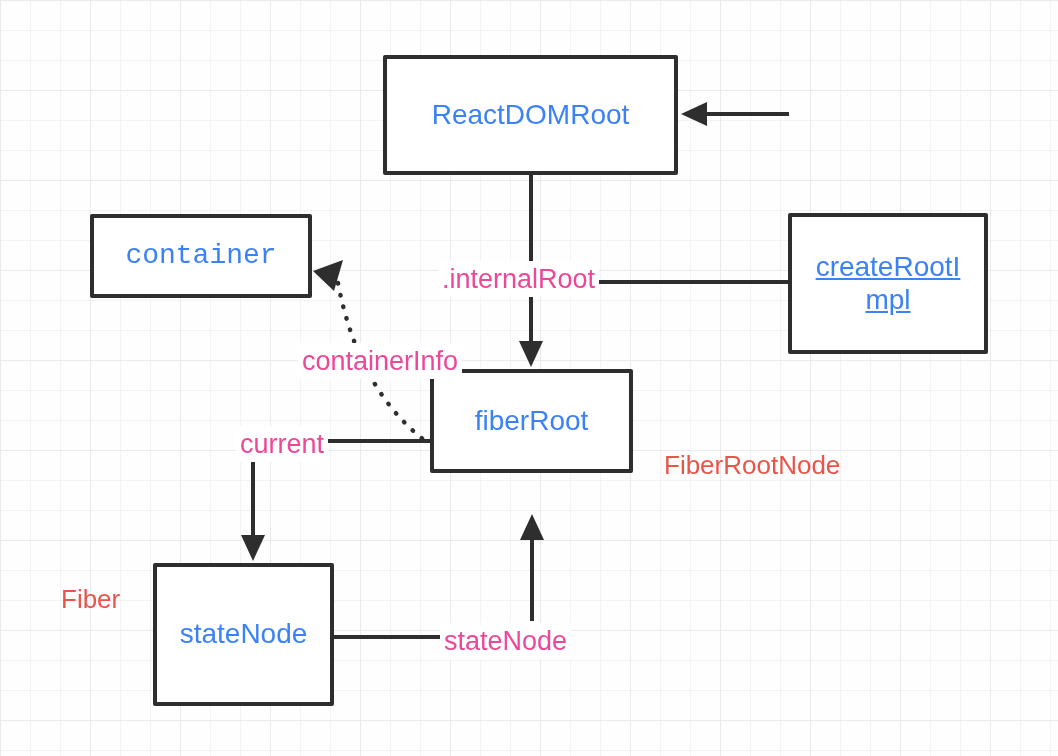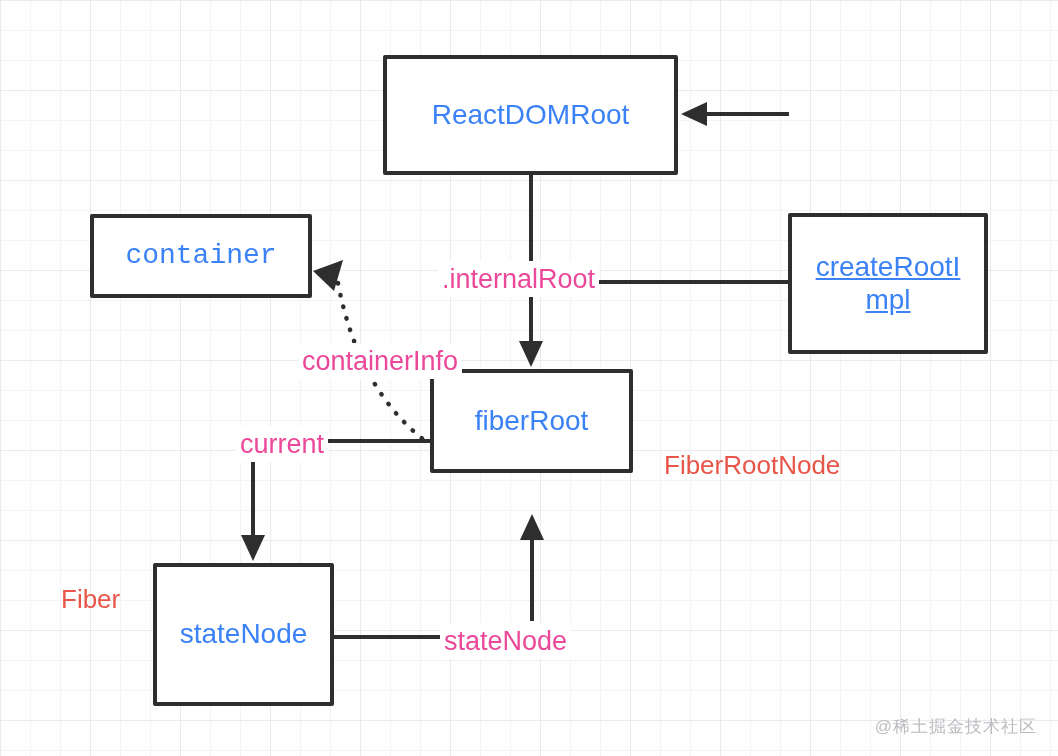--- a/index.html
+++ b/index.html
@@ -95,15 +95,14 @@
   <div class="edge-label" style="left:298px;top:343px;">containerInfo</div>
 
   <div class="edge-label" style="left:440px;top:623px;">stateNode</div>
 
   <div class="edge-label" style="left:236px;top:426px;">current</div>
 
   <div class="annotation" style="left:664px;top:442px;margin-top:8px;">FiberRootNode</div>
 
   <div class="annotation" style="left:61px;top:584px;">Fiber</div>
 
-  <div class="watermark">@稀土掘金技术社区</div>
 
 </div>
 
 </body></html>

